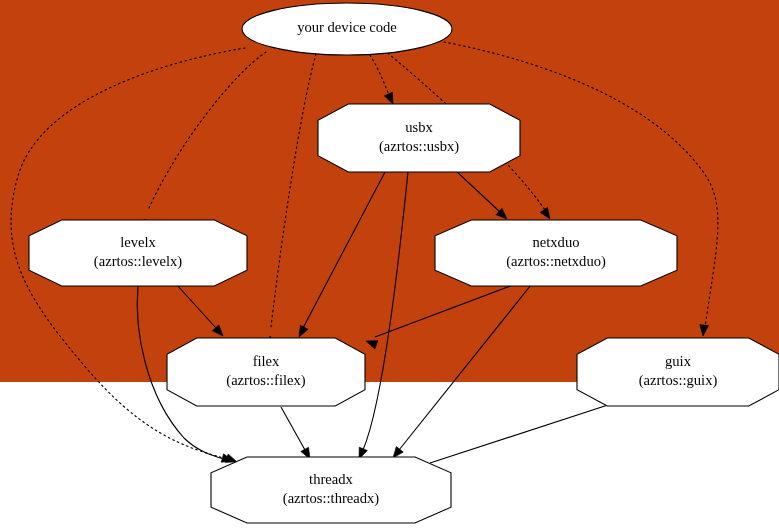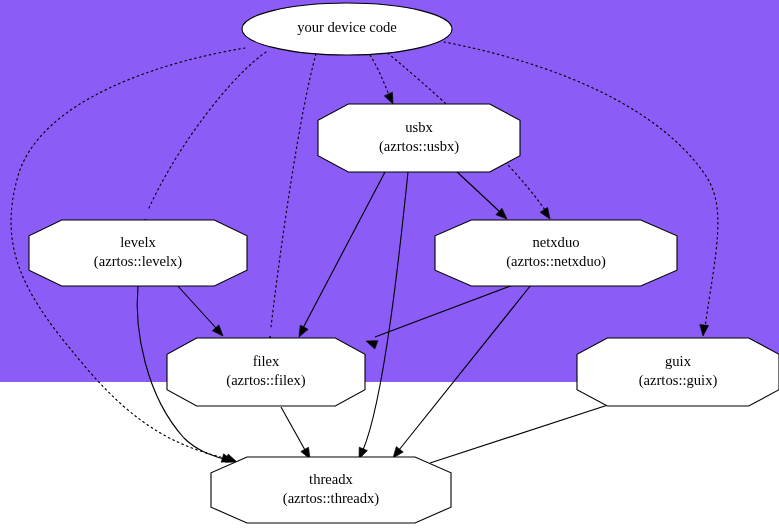--- a/index.html
+++ b/index.html
@@ -10,21 +10,21 @@
   body {
     width: 779px;
     height: 528px;
     font-family: "Liberation Serif", "DejaVu Serif", serif;
     overflow: hidden;
   }
   #graph-canvas {
     position: relative;
     width: 779px;
     height: 382px;
-    background: #8b5cf6;
+    background: #c2410c;
   }
   #graph-svg {
     position: absolute;
     left: 0;
     top: 0;
     width: 779px;
     height: 528px;
   }
   .node-shape {
     fill: #ffffff;

